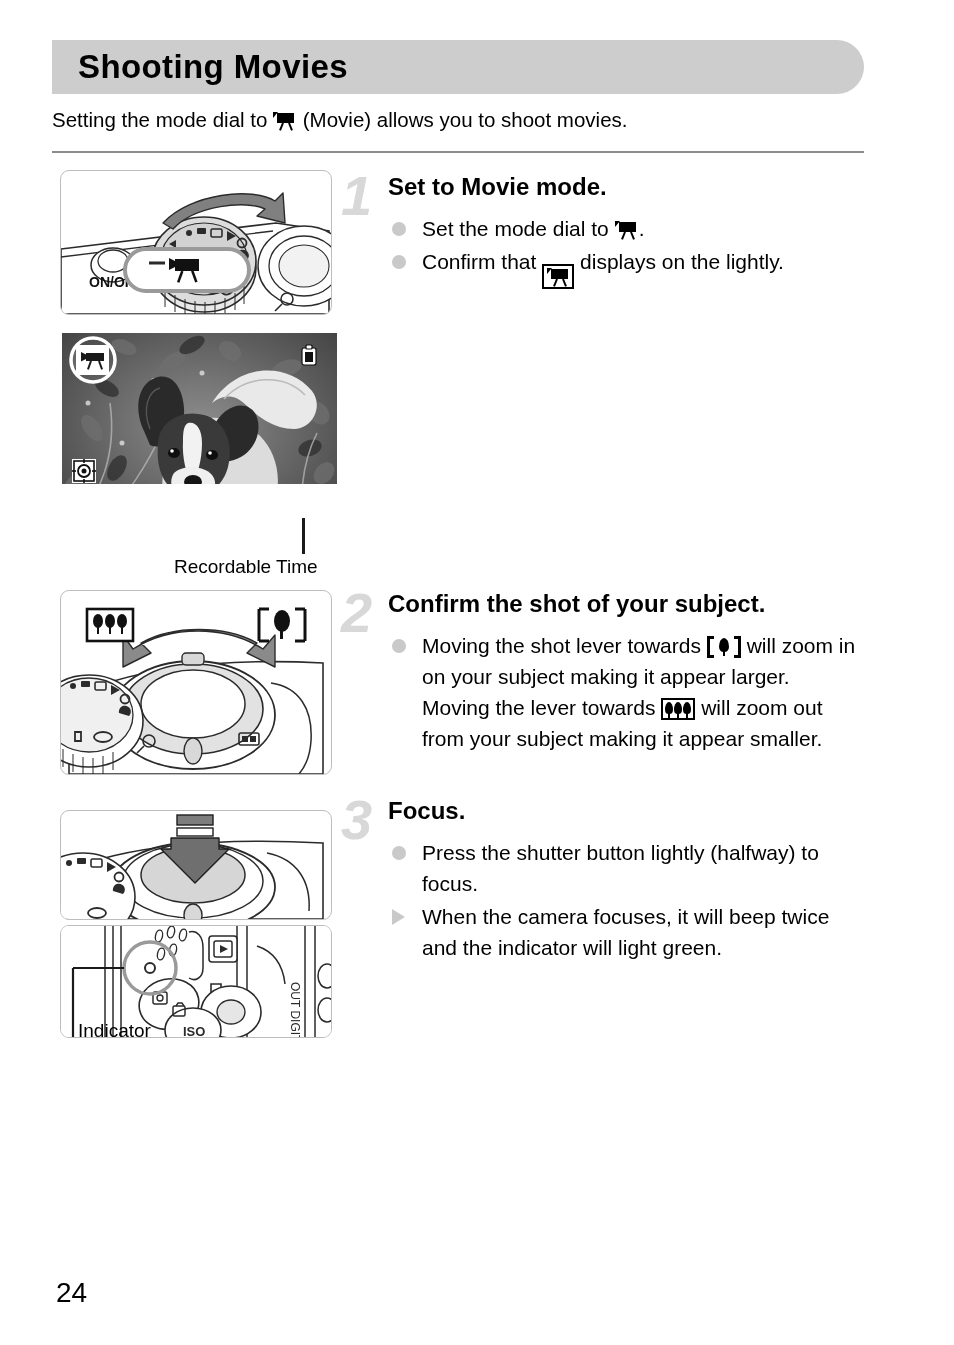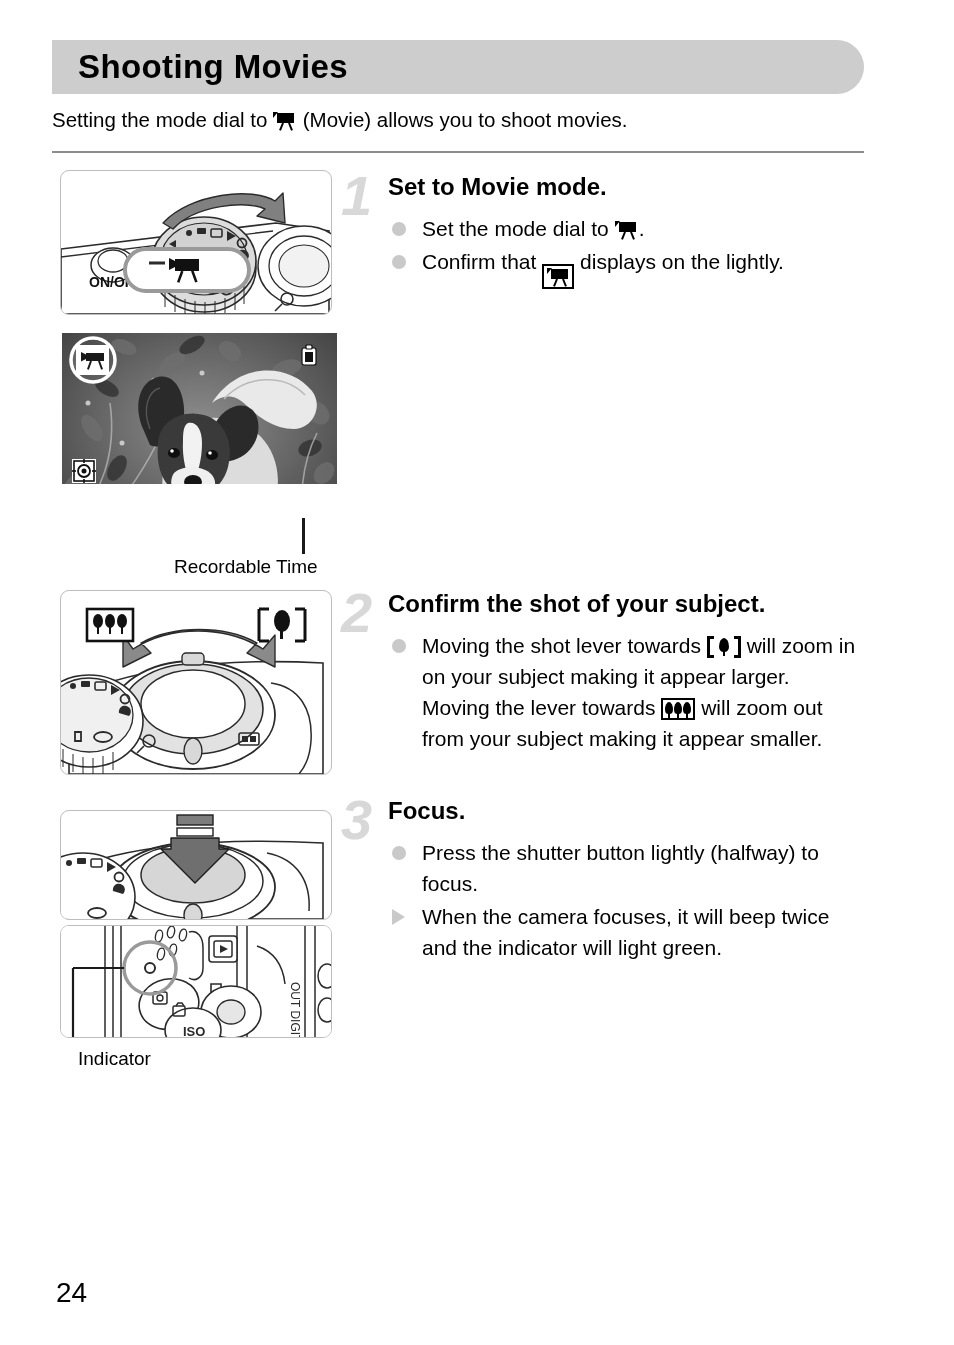--- a/index.html
+++ b/index.html
@@ -613,21 +613,21 @@
     <line x1="63" y1="42" x2="12" y2="42" stroke="#1a1a1a" stroke-width="2.2"></line>
     <line x1="12" y1="42" x2="12" y2="111" stroke="#1a1a1a" stroke-width="2.2"></line>
 
     <text x="230" y="56" font-family="Liberation Sans, sans-serif" font-size="12" fill="#2b2b2b" transform="rotate(90 230 56)">OUT DIGITAL</text>
 
     <ellipse cx="266" cy="50" rx="9" ry="12" fill="none" stroke="#2b2b2b" stroke-width="1.5"></ellipse>
     <ellipse cx="266" cy="84" rx="9" ry="12" fill="none" stroke="#2b2b2b" stroke-width="1.5"></ellipse>
     <path d="M196 20 C214 26 222 40 224 58" fill="none" stroke="#2b2b2b" stroke-width="1.5"></path>
   </svg>
 </div>
-<div class="caption" style="left:78px; top:1048px;">Indicator</div>
+<div class="caption" style="left:78px; top:1020px;">Indicator</div>
 
 <div class="step-num" style="left:341px; top:168px;">1</div>
 <div class="step-title" style="left:388px; top:173px;">Set to Movie mode.</div>
 <div class="bullets" style="left:388px; top:213px; width:490px;">
   <div class="bullet-row">
     <span class="dot"></span>
     <span>Set the mode dial to</span>
     <span class="movie-glyph">
       <span class="lens"></span><span class="body"></span><span class="leg-l"></span><span class="leg-r"></span>
     </span><span>.</span>

